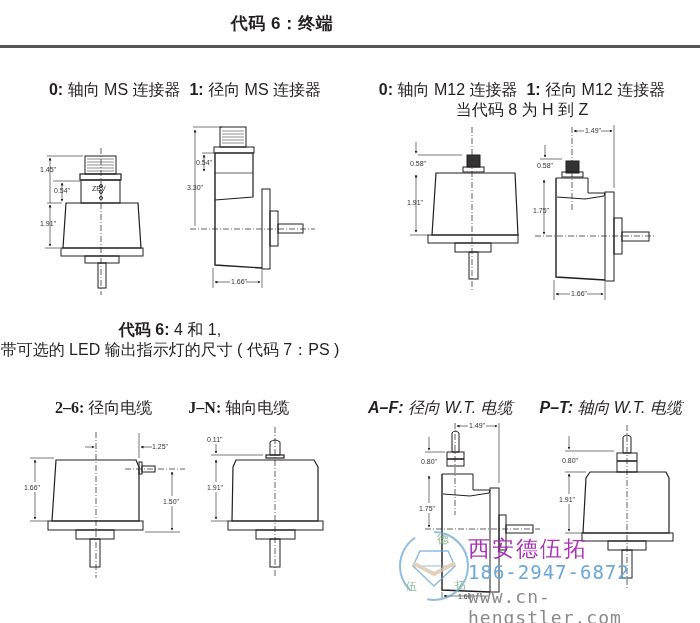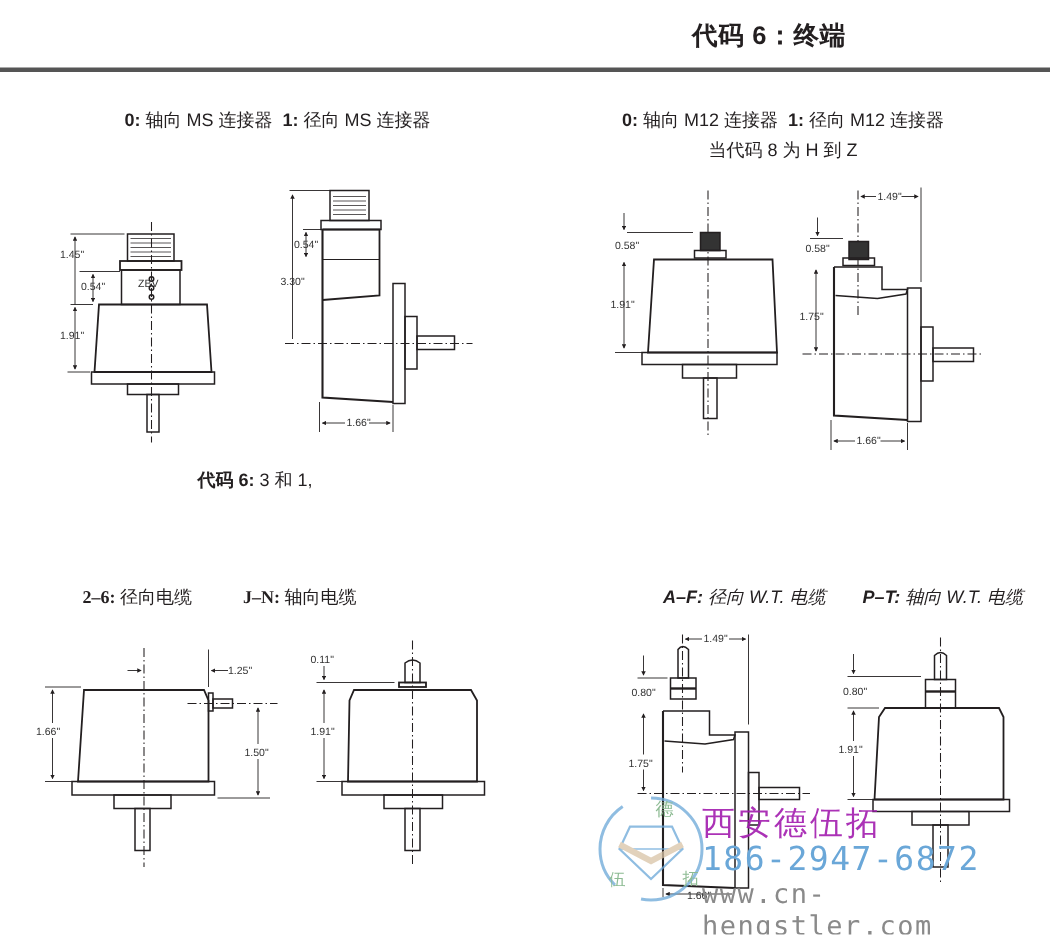--- a/index.html
+++ b/index.html
@@ -1,27 +1,27 @@
 <!DOCTYPE html>
 <html><head>
 <meta charset="utf-8">
 <style>
   html, body { margin:0; padding:0; background:#ffffff; }
   body { width:700px; height:623px; position:relative; overflow:hidden;
          font-family:"Liberation Sans", "DejaVu Sans", sans-serif; color:#231f20; }
-  .title { position:absolute; left:0; top:12px; width:564px; text-align:right;
+  .title { position:absolute; left:0; top:12px; width:564px; text-align:center;
            font-size:17px; font-weight:bold; letter-spacing:0.5px; }
   .rule { position:absolute; left:0; top:45px; width:700px; height:3px; background:#555555; }
-  .cap { position:absolute; font-size:12px; line-height:20px; text-align:center; white-space:nowrap; }
+  .cap { position:absolute; font-size:16px; line-height:20px; text-align:center; white-space:nowrap;margin-top:10px; }
   .cap b { font-weight:bold; }
   svg.draw { position:absolute; left:0; top:0; }
   .dim { font-family:"Liberation Sans", sans-serif; font-size:7px; fill:#333; }
   .wm-cn { position:absolute; left:468px; top:534px; font-size:22px; color:#a21caf;
            font-family:"DejaVu Serif", serif; letter-spacing:2px; opacity:0.9; }
-  .wm-tel { position:absolute; left:468px; top:561px; font-size:22px; color:#6aa7d8;
+  .wm-tel { position:absolute; left:468px; top:561px; font-size:19px; color:#6aa7d8;
             font-family:"DejaVu Sans Mono", monospace; letter-spacing:1px; }
   .wm-url { position:absolute; left:468px; top:586px; font-size:18px; color:#8a8a8a;
             font-family:"DejaVu Sans Mono", monospace; letter-spacing:1px; }
 </style>
 </head>
 <body>
 
 <div class="title">代码 6：终端</div>
 <div class="rule"></div>
 
@@ -35,21 +35,22 @@
 <div class="cap" style="left:372px; top:70px; width:300px;">
   <b>0:</b>
   <span>轴向 M12 连接器</span>&nbsp;
   <b>1:</b>
   <span>径向 M12 连接器</span><br>
   <span>当代码 8 为 H 到 Z</span>
 </div>
 
 <div class="cap" style="left:0px; top:310px; width:340px;">
   <b>代码 6:</b>
-  <span>3 和 1,</span><br>
+  <span>4 和 1,</span><br>
+  <span>带可选的 LED 输出指示灯的尺寸 ( 代码 7：PS )</span>
 </div>
 
 <div class="cap" style="left:40px; top:388px; width:300px; text-align:left;font-family:Liberation Serif, serif;">
   <span style="margin-left:15px"></span><b>2–6:</b>
   <span>径向电缆</span>
   <span style="display:inline-block; width:28px"></span>
   <b>J–N:</b>
   <span>轴向电缆</span>
 </div>
 

